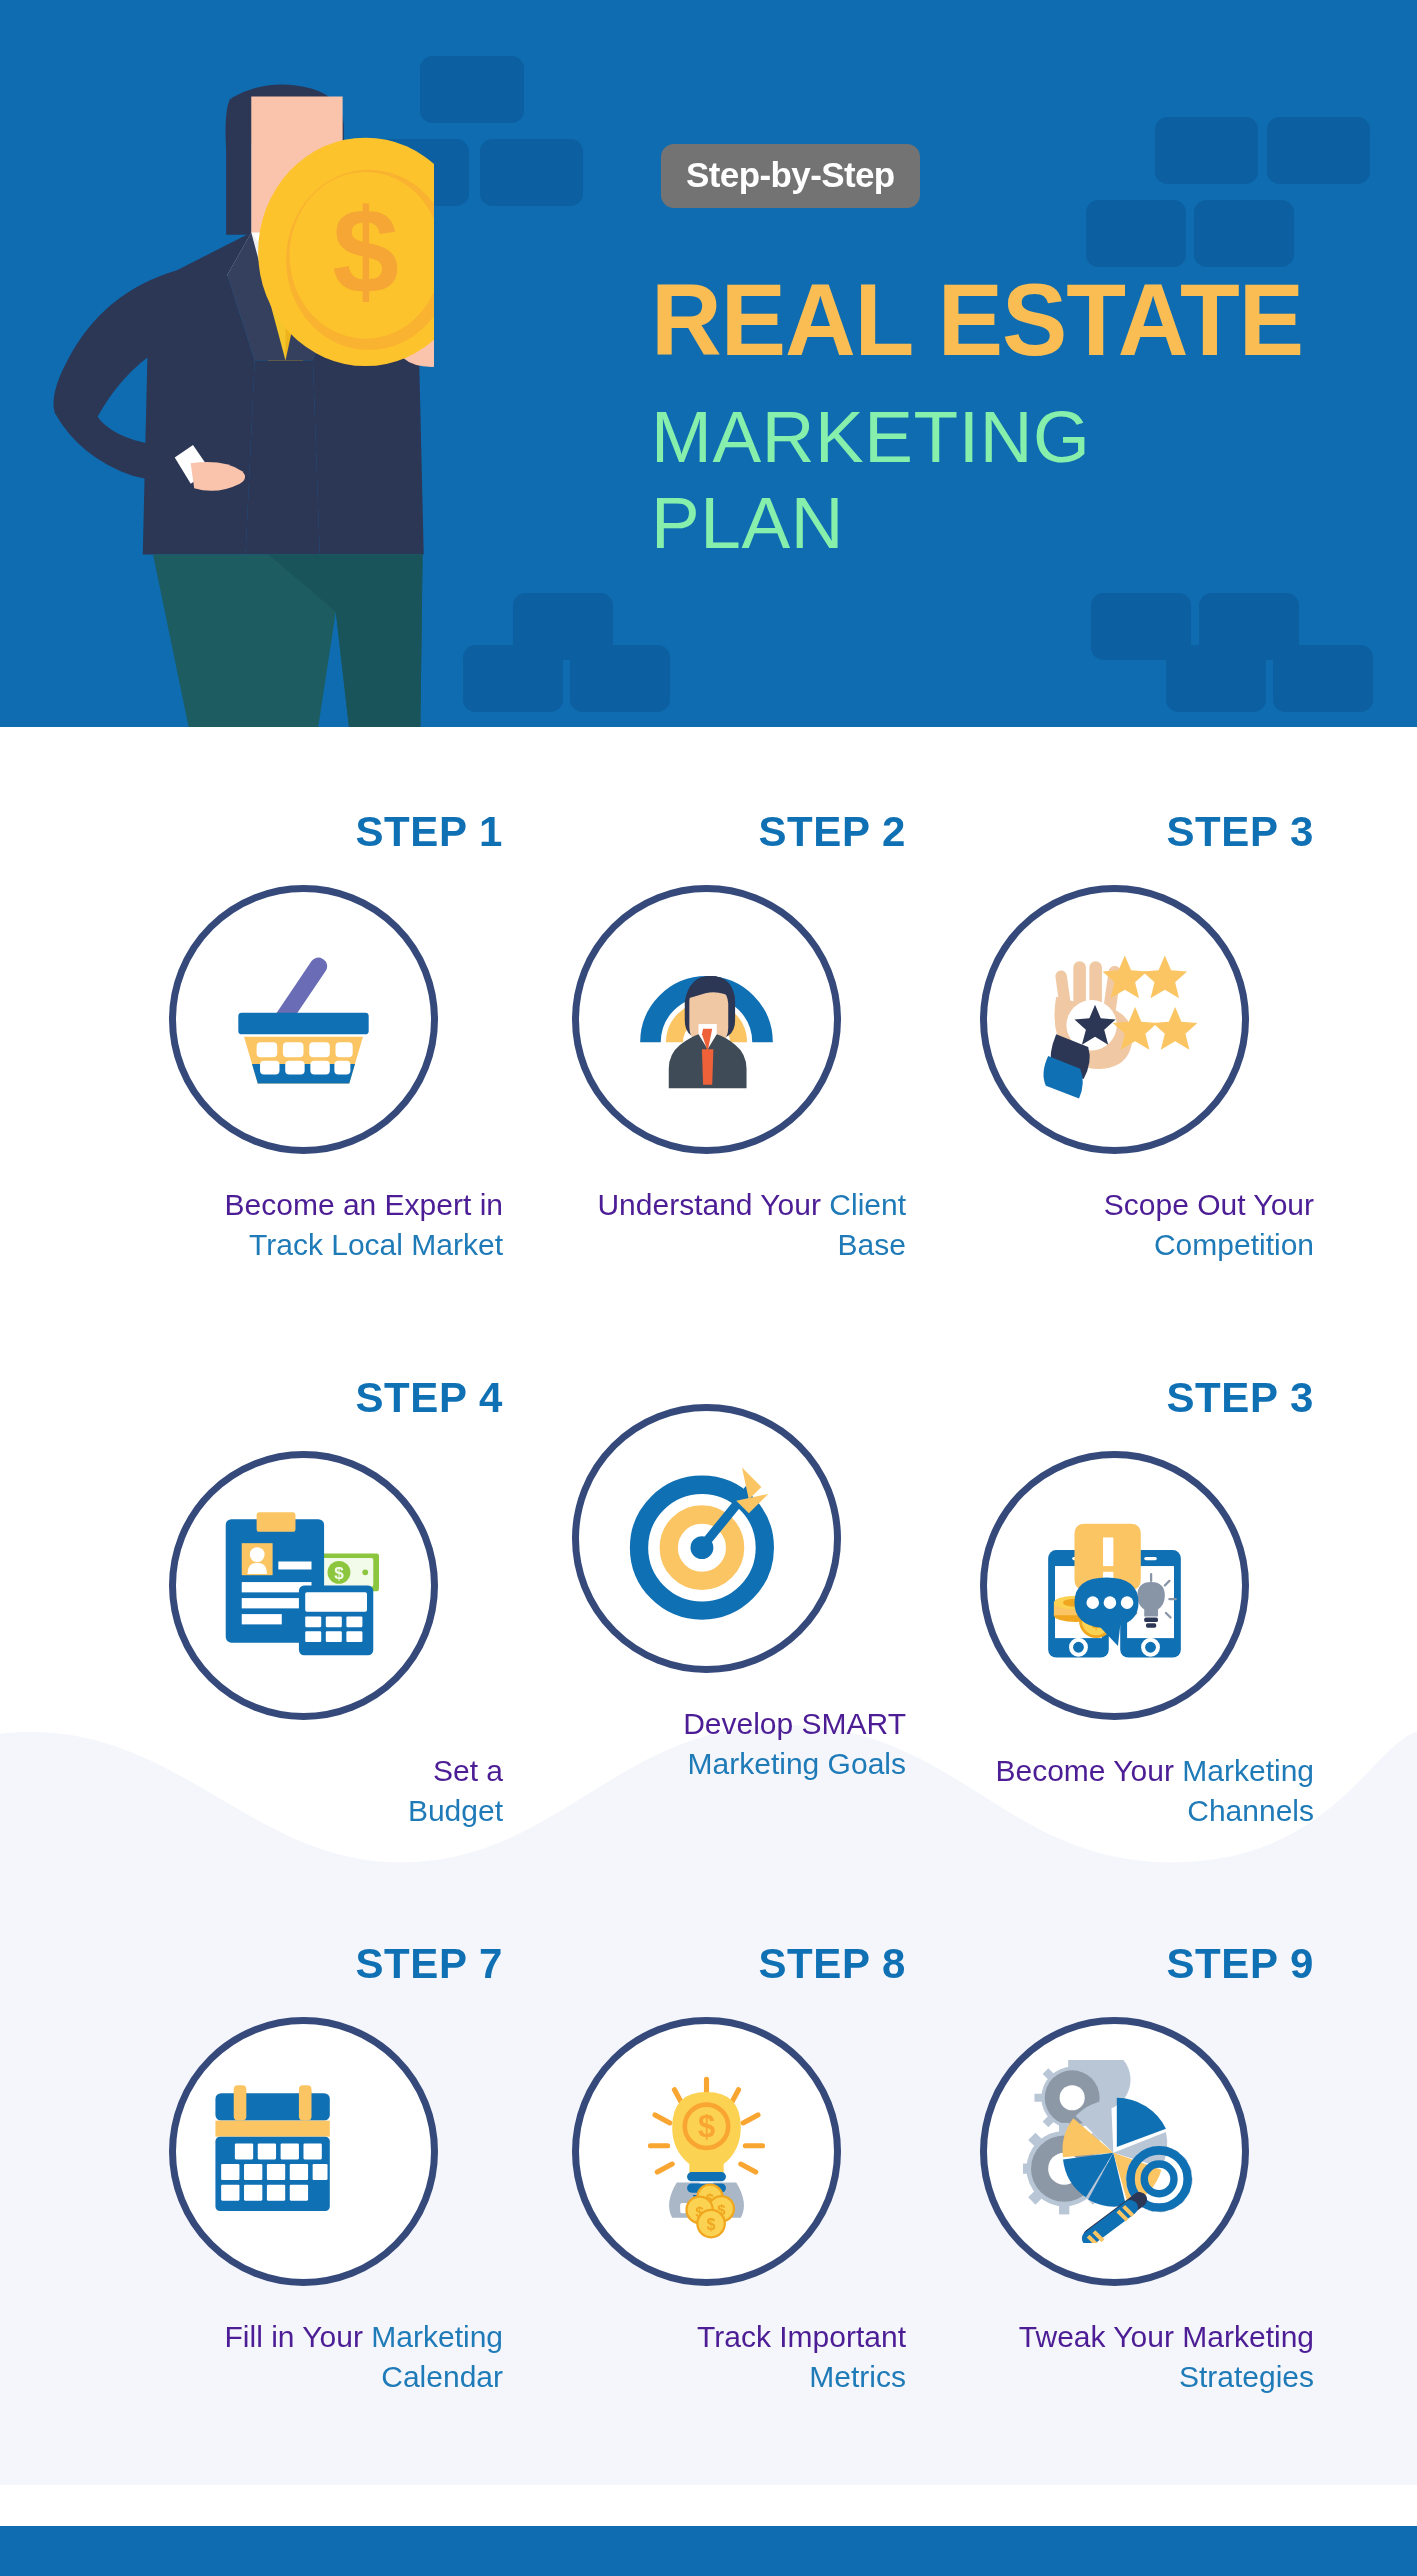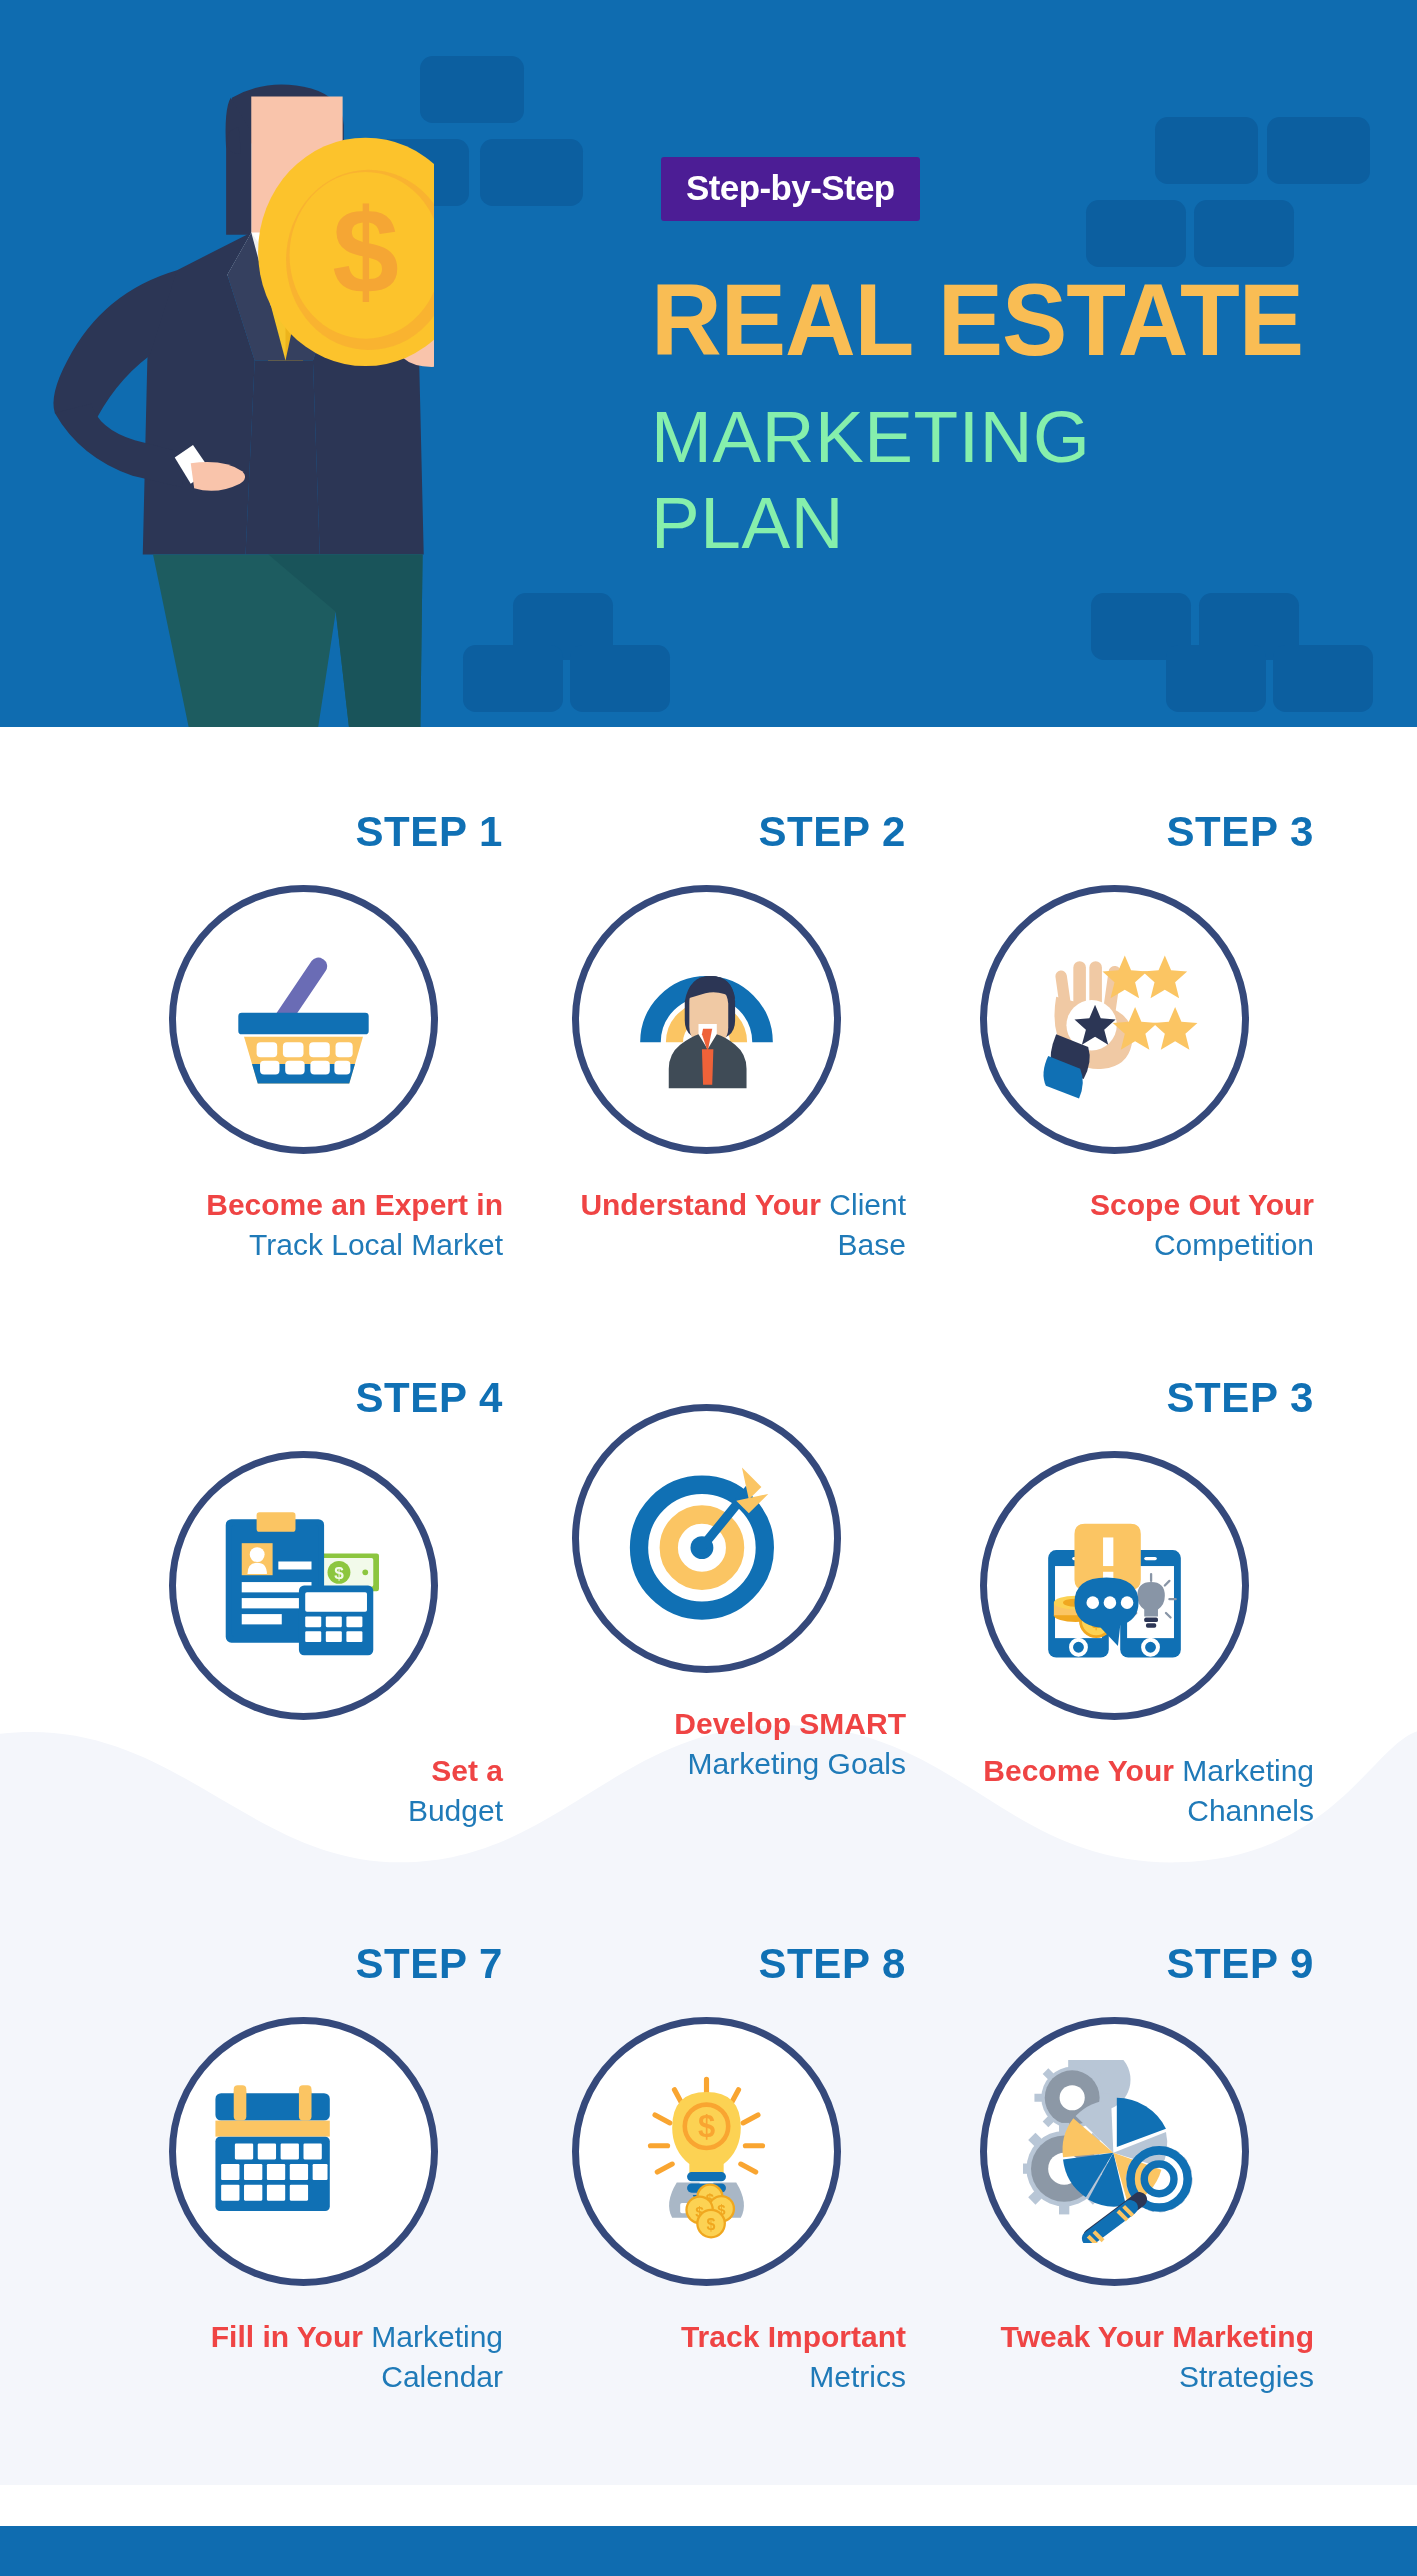--- a/index.html
+++ b/index.html
@@ -14,22 +14,22 @@
   .header{
     position:absolute; left:0; top:0; width:1418px; height:727px;
     background:#0f6cb0; overflow:hidden;
   }
   .brick{
     position:absolute; background:#0c5fa0; border-radius:12.6px;
   }
   .hero-figure{ position:absolute; left:0px; top:63px; width:434px; height:669px; }
 
   .badge{
-    position:absolute; left:661px; top:157px;
-    background:#4c1d95; border-radius:3px;
+    position:absolute; left:661px; top:144px;
+    background:#737373; border-radius:13px;
     padding:12.6px 25px 16px 25px;
   }
   .badge-text{
     color:#ffffff; font-size:35px; font-weight:bold; letter-spacing:-0.6px;
     line-height:1;
   }
   .title-main{
     position:absolute; left:651px; top:269px;
     color:#f9bd54; font-size:102px; font-weight:bold;
     letter-spacing:-1.1px; line-height:1; white-space:nowrap;
@@ -75,21 +75,21 @@
     position:relative; width:269px; height:269px; margin:27.4px auto 0 auto;
     border:7.4px solid #35497b; border-radius:50%;
     background:#ffffff;
     display:flex; align-items:center; justify-content:center;
   }
   .icon-svg{ width:183px; height:183px; display:block; }
 
   .step-label{
     margin-top:31px; line-height:1.32; font-size:30px;
   }
-  .lbl-bold{ color:#ef4444; font-weight:bold;margin-left:48px; }
+  .lbl-bold{ color:#4c1d95; font-weight:normal;margin-left:48px; }
   .lbl-light{ color:#1f7ab8; font-weight:normal; }
 
   
   .footer-bar{
     position:absolute; left:0; top:2526px; width:1418px; height:50px;
     background:#0f6cb0;
   }
 </style>
 </head>
 <body>

